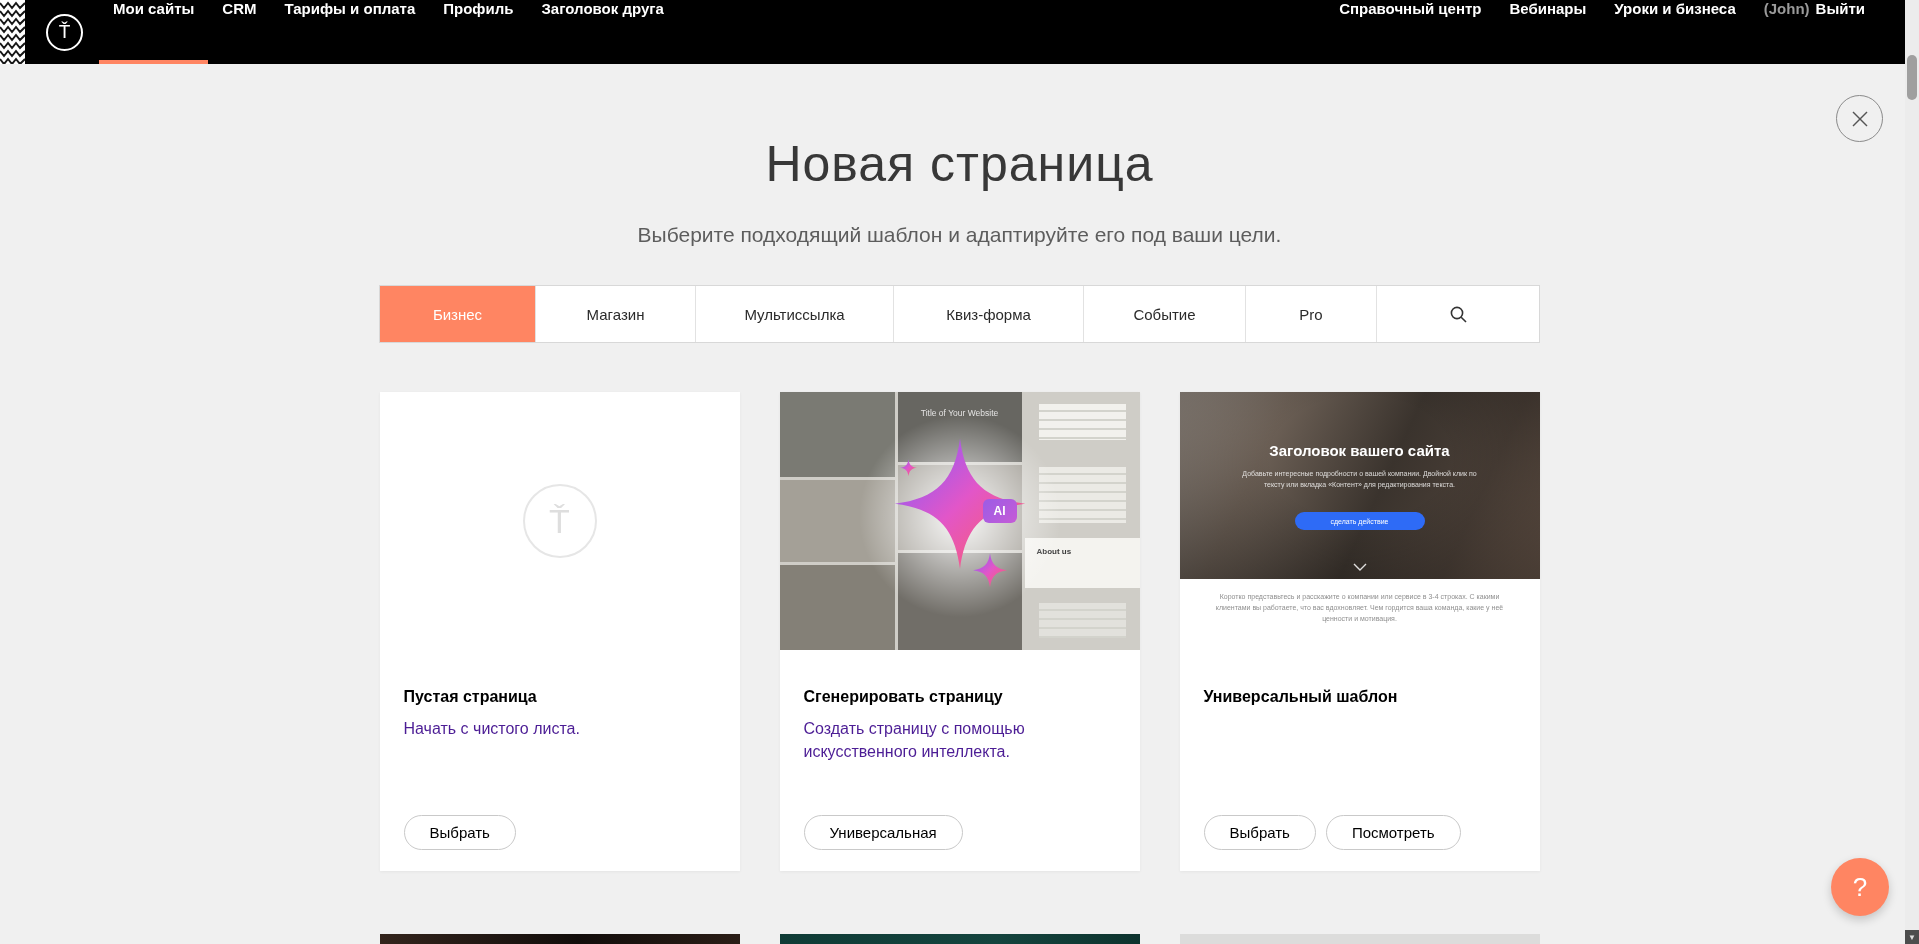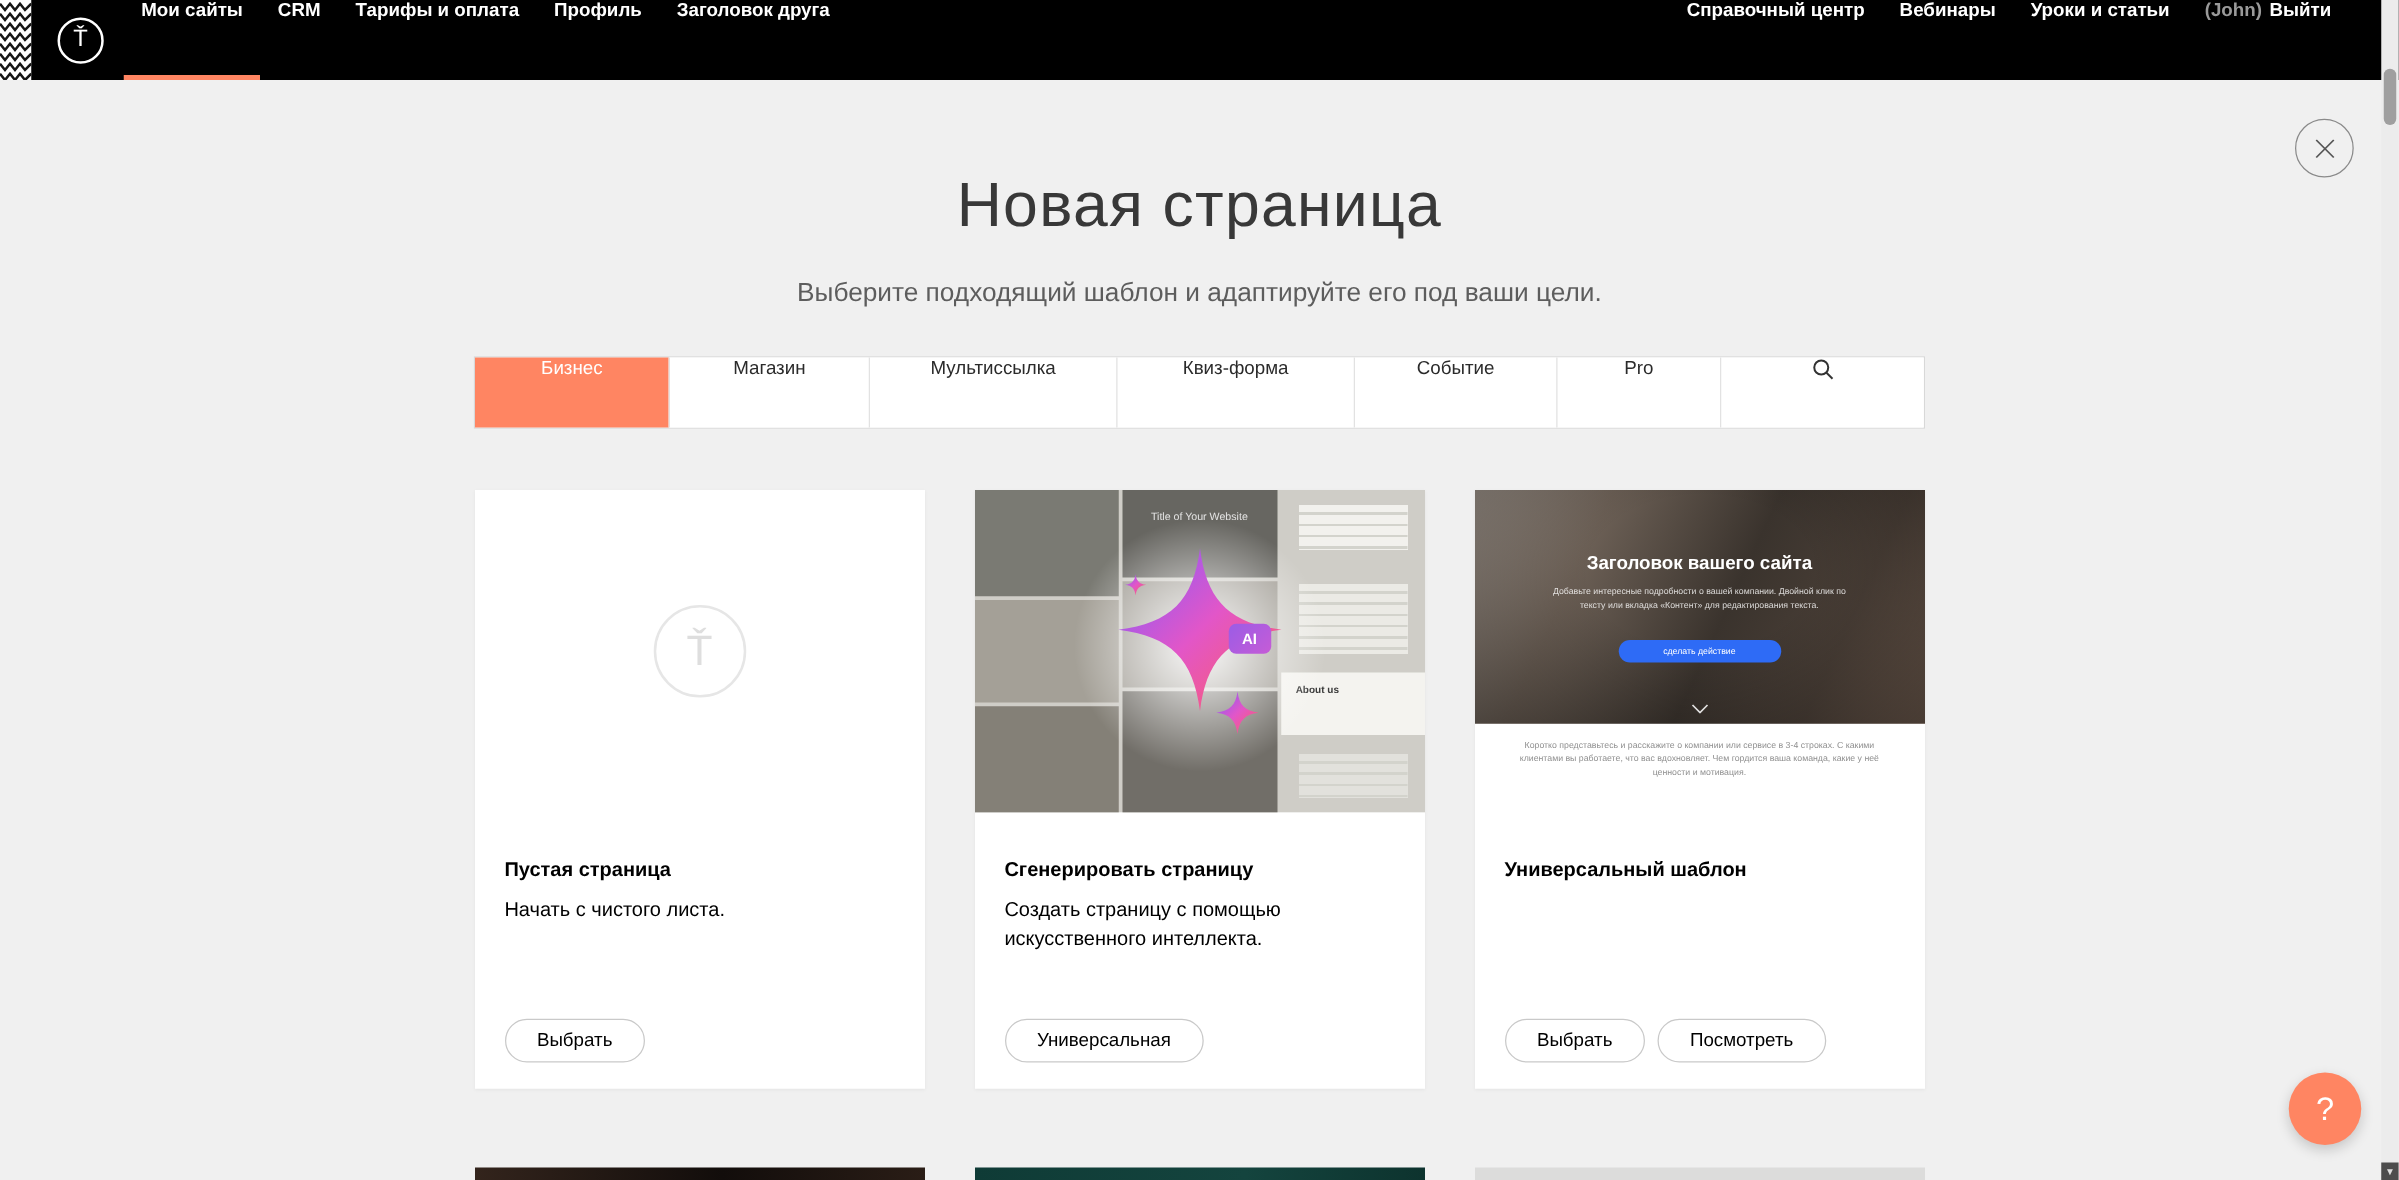--- a/index.html
+++ b/index.html
@@ -68,21 +68,21 @@
     margin-top: 24px; text-align: center;
     font-size: 21px; line-height: 33px; font-weight: 400; color: #5d5d5d;
   }
 
   
   .tabs {
     width: 1161px; margin: 34px auto 0; height: 58px;
     display: flex; background: #fff; border: 1px solid #d8d8d8;
   }
   .tab {
-    height: 100%; display: flex; justify-content: center;
+    height: 100%; display: flex; align-items: center; justify-content: center;
     font-size: 15px; color: #2b2b2b; cursor: pointer; background: #fff;
   }
   .tab + .tab { border-left: 1px solid #e2e2e2; }
   .tab:nth-child(1) { width: 155px; }
   .tab:nth-child(2) { width: 160px; }
   .tab:nth-child(3) { width: 198px; }
   .tab:nth-child(4) { width: 190px; }
   .tab:nth-child(5) { width: 162px; }
   .tab:nth-child(6) { width: 131px; }
   .tab:nth-child(7) { width: 91px; }
@@ -95,21 +95,21 @@
     display: grid; grid-template-columns: 360px 360px 360px;
     column-gap: 40px; row-gap: 63px;
   }
   .card {
     width: 360px; height: 479px; background: #fff; position: relative;
     box-shadow: 0 1px 3px rgba(0,0,0,.05);
   }
   .card-preview { height: 258px; position: relative; overflow: hidden; cursor: pointer; }
   .card-body { padding: 38px 24px 0; }
   .card-title { font-size: 16px; font-weight: 700; color: #000; }
-  .card-desc { margin-top: 11px; font-size: 16px; line-height: 1.45; color: #000000; max-width: 312px; }
+  .card-desc { margin-top: 11px; font-size: 16px; line-height: 1.45; color: #4c1d95; max-width: 312px; }
   .card-buttons { position: absolute; left: 24px; bottom: 21px; display: flex; gap: 10px; }
   .pill-btn {
     height: 35px; padding: 0 25px; border-radius: 18px;
     border: 1px solid #c9c9c9; background: #fff;
     font-size: 15px; color: #000; cursor: pointer;
     display: flex; align-items: center; font-family: inherit;
   }
 
   
   .blank-preview { display: flex; align-items: center; justify-content: center; }
@@ -258,21 +258,21 @@
     </div>
 
   <div class="nav-right">
     <div class="nav-item">
         <span>Справочный центр</span>
       </div>
     <div class="nav-item">
         <span>Вебинары</span>
       </div>
     <div class="nav-item">
-        <span>Уроки и статьи</span>
+        <span>Уроки и бизнеса</span>
       </div>
     <div class="nav-item nav-user">
       <span class="user-name">(John)</span>
       <span>Выйти</span>
     </div>
   </div>
 </header>
 
 <div class="close-btn">
   <svg width="18" height="18" viewBox="0 0 18 18">

